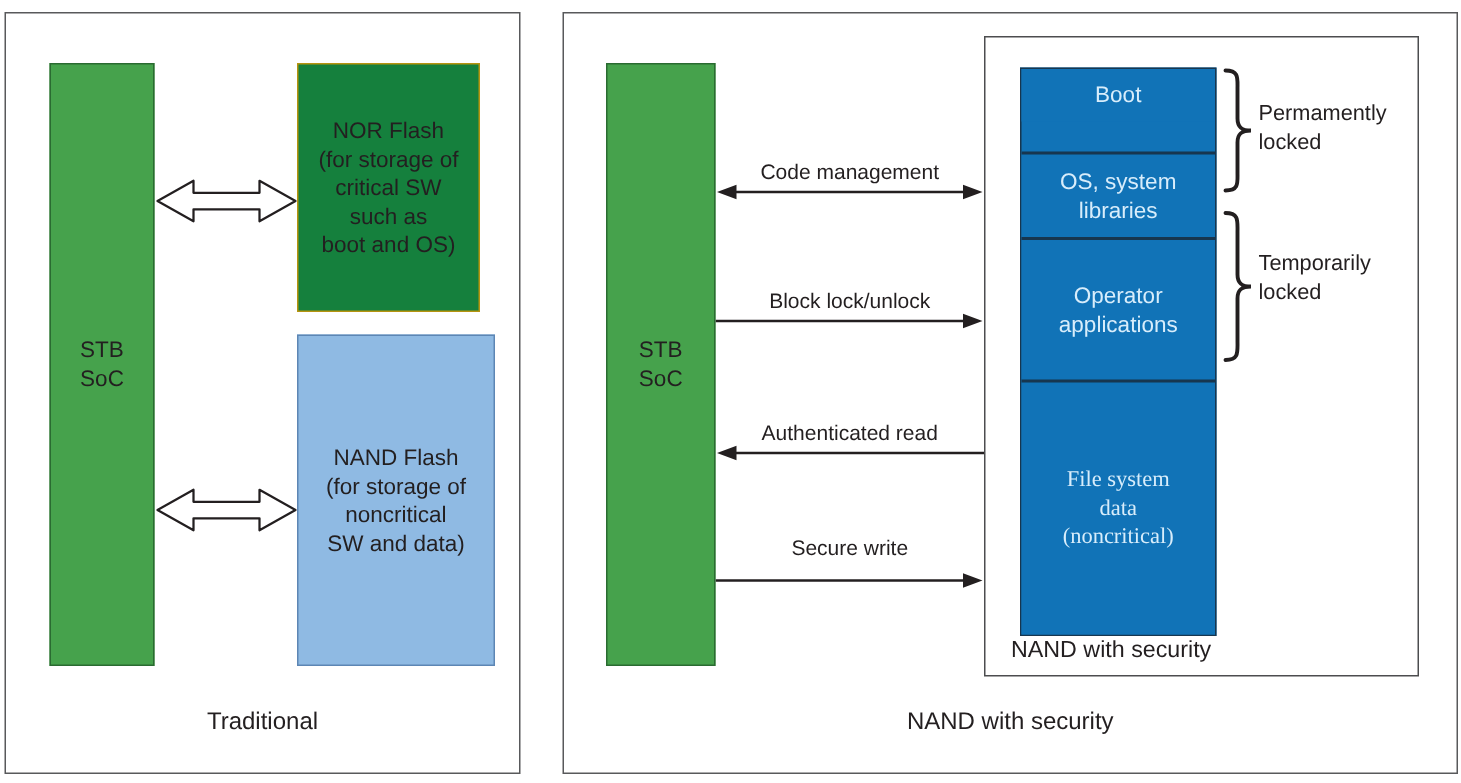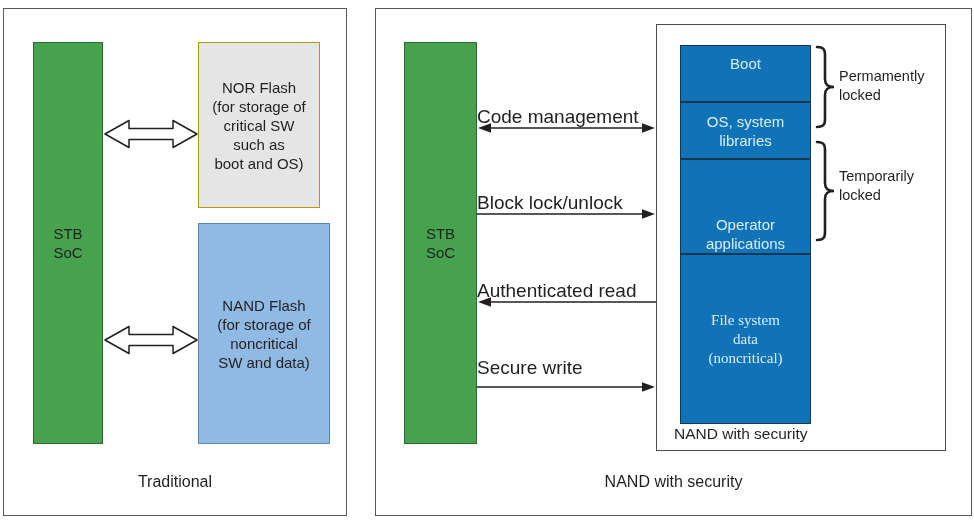--- a/index.html
+++ b/index.html
@@ -26,21 +26,21 @@
     position: absolute;
     box-sizing: border-box;
     display: flex;
     align-items: center;
     justify-content: center;
     text-align: center;
   }
   .pre { white-space: pre-line; }
 
   .green  { background: #46a24c; border: 1px solid #2a6b31; }
-  .yellow { background: #e5e5e5; border: 1px solid #b69410; }
+  .yellow { background: #15803d; border: 1px solid #b69410; }
   .lblue  { background: #8fbae3; border: 1px solid #5d86b4; }
 
   .soc-left   { left: 29px;  top: 33px;  width: 70px;  height: 402px; }
   .nor-box    { left: 194px; top: 33px;  width: 122px; height: 166px; }
   .nandf-box  { left: 194px; top: 214px; width: 132px; height: 221px; }
   .soc-right  { left: 28px;  top: 33px;  width: 73px;  height: 402px; }
 
   .boxlabel { font-size: 15px; line-height: 19px; color: #231f20; }
 
   .dblarrow { position: absolute; left: 99px; width: 96px; height: 30px; }
@@ -75,35 +75,35 @@
     box-sizing: border-box;
     display: flex; align-items: center; justify-content: center;
     text-align: center;
     color: #d8edfb;
     font-size: 15px; line-height: 19px;
     background: #1173b7;
   }
   .sect + .sect { border-top: 2px solid #17364f; }
   .sect-boot { height: 35px; }
   .sect-os   { height: 57px; margin-top: 20px; }
-  .sect-op   { height: 95px; align-items: flex-end; }
+  .sect-op   { height: 95px; }
   .sect-fs   { flex: 1; font-family: Liberation Serif, serif; }
 
   .nand-inner-label {
     position: absolute;
     left: 17px; bottom: 7px;
     font-size: 15.5px;
   }
 
   
   .arrow-label {
     position: absolute;
     left: 101px; width: 179px;
-    text-align: left;
-    font-size: 19px;
+    text-align: center;
+    font-size: 14px;
   }
   .al-1 { top: 97px; }
   .al-2 { top: 183px; }
   .al-3 { top: 271px; }
   .al-4 { top: 348px; }
   .arrow-svg { position: absolute; left: 101px; width: 179px; height: 12px; }
   .as-1 { top: 113px; }
   .as-2 { top: 199px; }
   .as-3 { top: 287px; }
   .as-4 { top: 372px; }

